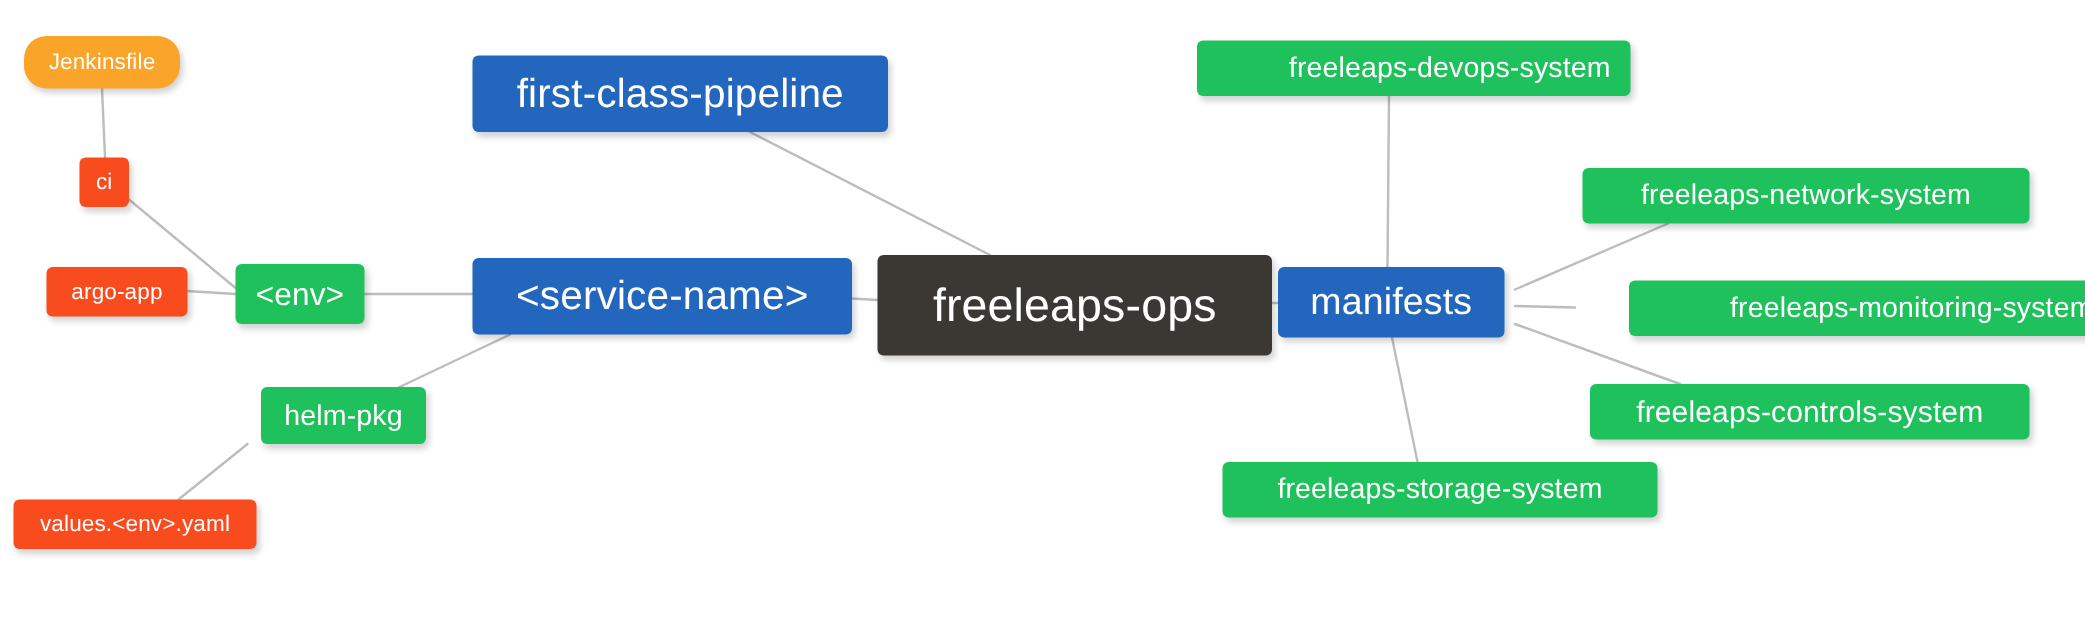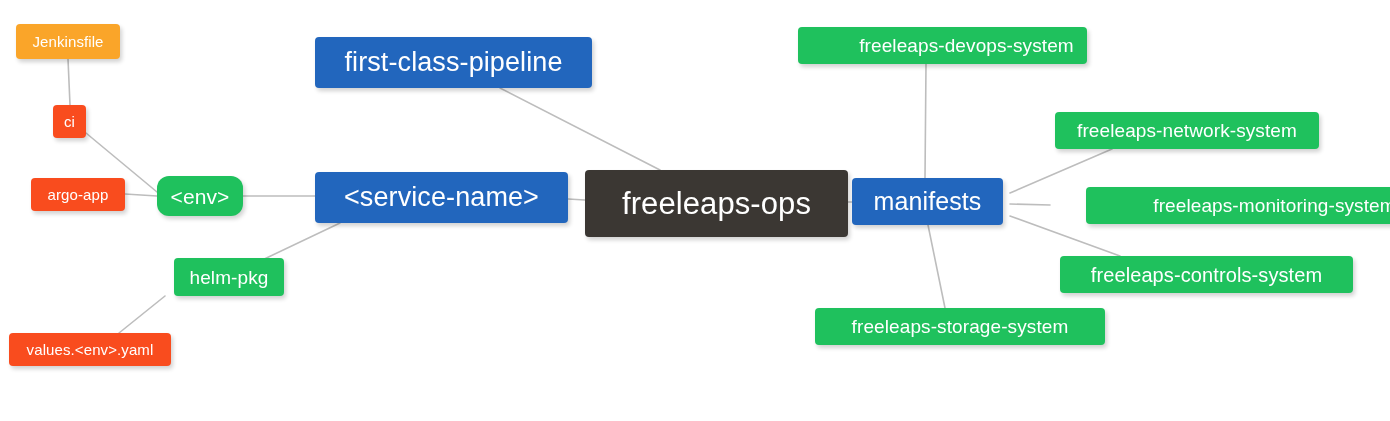--- a/index.html
+++ b/index.html
@@ -59,30 +59,30 @@
       <line x1="568" y1="199" x2="585" y2="200" stroke="#bdbdbd" stroke-width="1.6" stroke-linecap="round"></line>
       <line x1="500" y1="88" x2="660" y2="170" stroke="#bdbdbd" stroke-width="1.6" stroke-linecap="round"></line>
       <line x1="848" y1="202" x2="852" y2="202" stroke="#bdbdbd" stroke-width="1.6" stroke-linecap="round"></line>
       <line x1="925" y1="178" x2="926" y2="64" stroke="#bdbdbd" stroke-width="1.6" stroke-linecap="round"></line>
       <line x1="1010" y1="193" x2="1112" y2="149" stroke="#bdbdbd" stroke-width="1.6" stroke-linecap="round"></line>
       <line x1="1010" y1="204" x2="1050" y2="205" stroke="#bdbdbd" stroke-width="1.6" stroke-linecap="round"></line>
       <line x1="1010" y1="216" x2="1120" y2="256" stroke="#bdbdbd" stroke-width="1.6" stroke-linecap="round"></line>
       <line x1="928" y1="225" x2="945" y2="308" stroke="#bdbdbd" stroke-width="1.6" stroke-linecap="round"></line>
     </svg>
   <div id="node-layer">
-      <div class="node" style="left: 16px; top: 24px; width: 104px; height: 35px; background: rgb(250, 165, 41); font-size: 15px;">
+      <div class="node" style="left: 16px; top: 24px; width: 104px; height: 35px; background: rgb(250, 165, 41); font-size: 15px; border-radius: 15px;">
         <span class="node-label">Jenkinsfile</span>
       </div>
       <div class="node" style="left: 53px; top: 105px; width: 33px; height: 33px; background: rgb(249, 76, 30); font-size: 15px;">
         <span class="node-label">ci</span>
       </div>
       <div class="node" style="left: 31px; top: 178px; width: 94px; height: 33px; background: rgb(249, 76, 30); font-size: 15px;">
         <span class="node-label">argo-app</span>
       </div>
-      <div class="node" style="left: 157px; top: 176px; width: 86px; height: 40px; background: rgb(31, 193, 93); font-size: 21px; border-radius: 12px;">
+      <div class="node" style="left: 157px; top: 176px; width: 86px; height: 40px; background: rgb(31, 193, 93); font-size: 21px;">
         <span class="node-label">&lt;env&gt;</span>
       </div>
       <div class="node" style="left: 150px; top: 258px; width: 110px; height: 38px; background: rgb(31, 193, 93); font-size: 19px; margin-left: 24px;">
         <span class="node-label">helm-pkg</span>
       </div>
       <div class="node" style="left: 9px; top: 333px; width: 162px; height: 33px; background: rgb(249, 76, 30); font-size: 15px;">
         <span class="node-label">values.&lt;env&gt;.yaml</span>
       </div>
       <div class="node" style="left: 315px; top: 37px; width: 277px; height: 51px; background: rgb(34, 102, 189); font-size: 27px;">
         <span class="node-label">first-class-pipeline</span>
@@ -92,21 +92,21 @@
       </div>
       <div class="node" style="left: 585px; top: 170px; width: 263px; height: 67px; background: rgb(59, 55, 51); font-size: 31px;">
         <span class="node-label">freeleaps-ops</span>
       </div>
       <div class="node" style="left: 852px; top: 178px; width: 151px; height: 47px; background: rgb(34, 102, 189); font-size: 25px;">
         <span class="node-label">manifests</span>
       </div>
       <div class="node" style="left: 798px; top: 27px; width: 289px; height: 37px; background: rgb(31, 193, 93); font-size: 19px; padding-left: 48px;">
         <span class="node-label">freeleaps-devops-system</span>
       </div>
-      <div class="node" style="left: 1055px; top: 112px; width: 264px; height: 37px; background: rgb(31, 193, 93); font-size: 19px;">
+      <div class="node" style="left: 1055px; top: 112px; width: 298px; height: 37px; background: rgb(31, 193, 93); font-size: 19px;">
         <span class="node-label">freeleaps-network-system</span>
       </div>
       <div class="node" style="left: 1050px; top: 187px; width: 377px; height: 37px; background: rgb(31, 193, 93); font-size: 19px; margin-left: 36px;">
         <span class="node-label">freeleaps-monitoring-system</span>
       </div>
       <div class="node" style="left: 1060px; top: 256px; width: 293px; height: 37px; background: rgb(31, 193, 93); font-size: 20px;">
         <span class="node-label">freeleaps-controls-system</span>
       </div>
       <div class="node" style="left: 815px; top: 308px; width: 290px; height: 37px; background: rgb(31, 193, 93); font-size: 19px;">
         <span class="node-label">freeleaps-storage-system</span>

